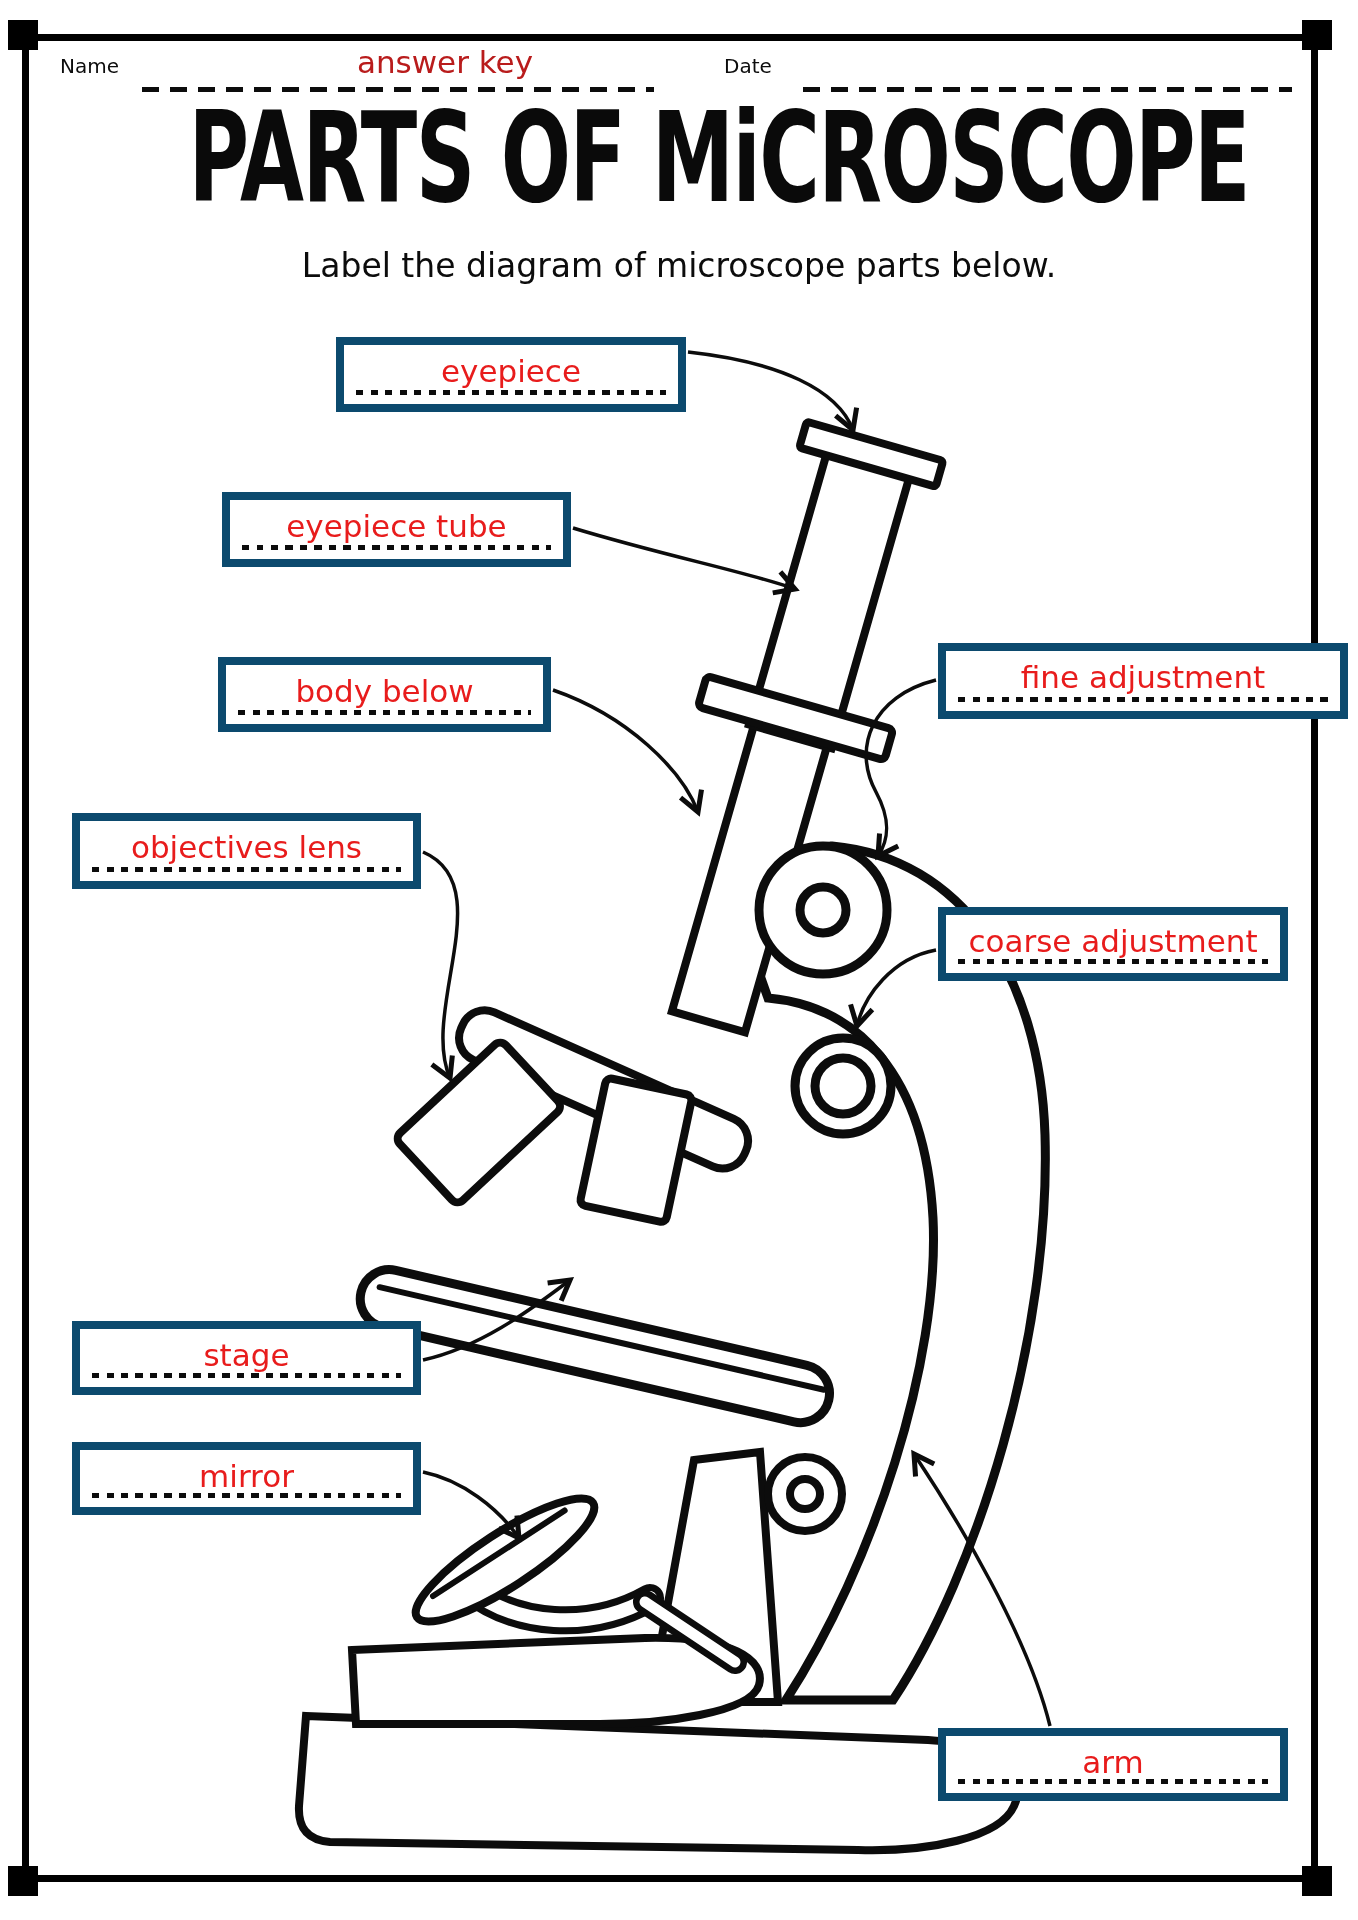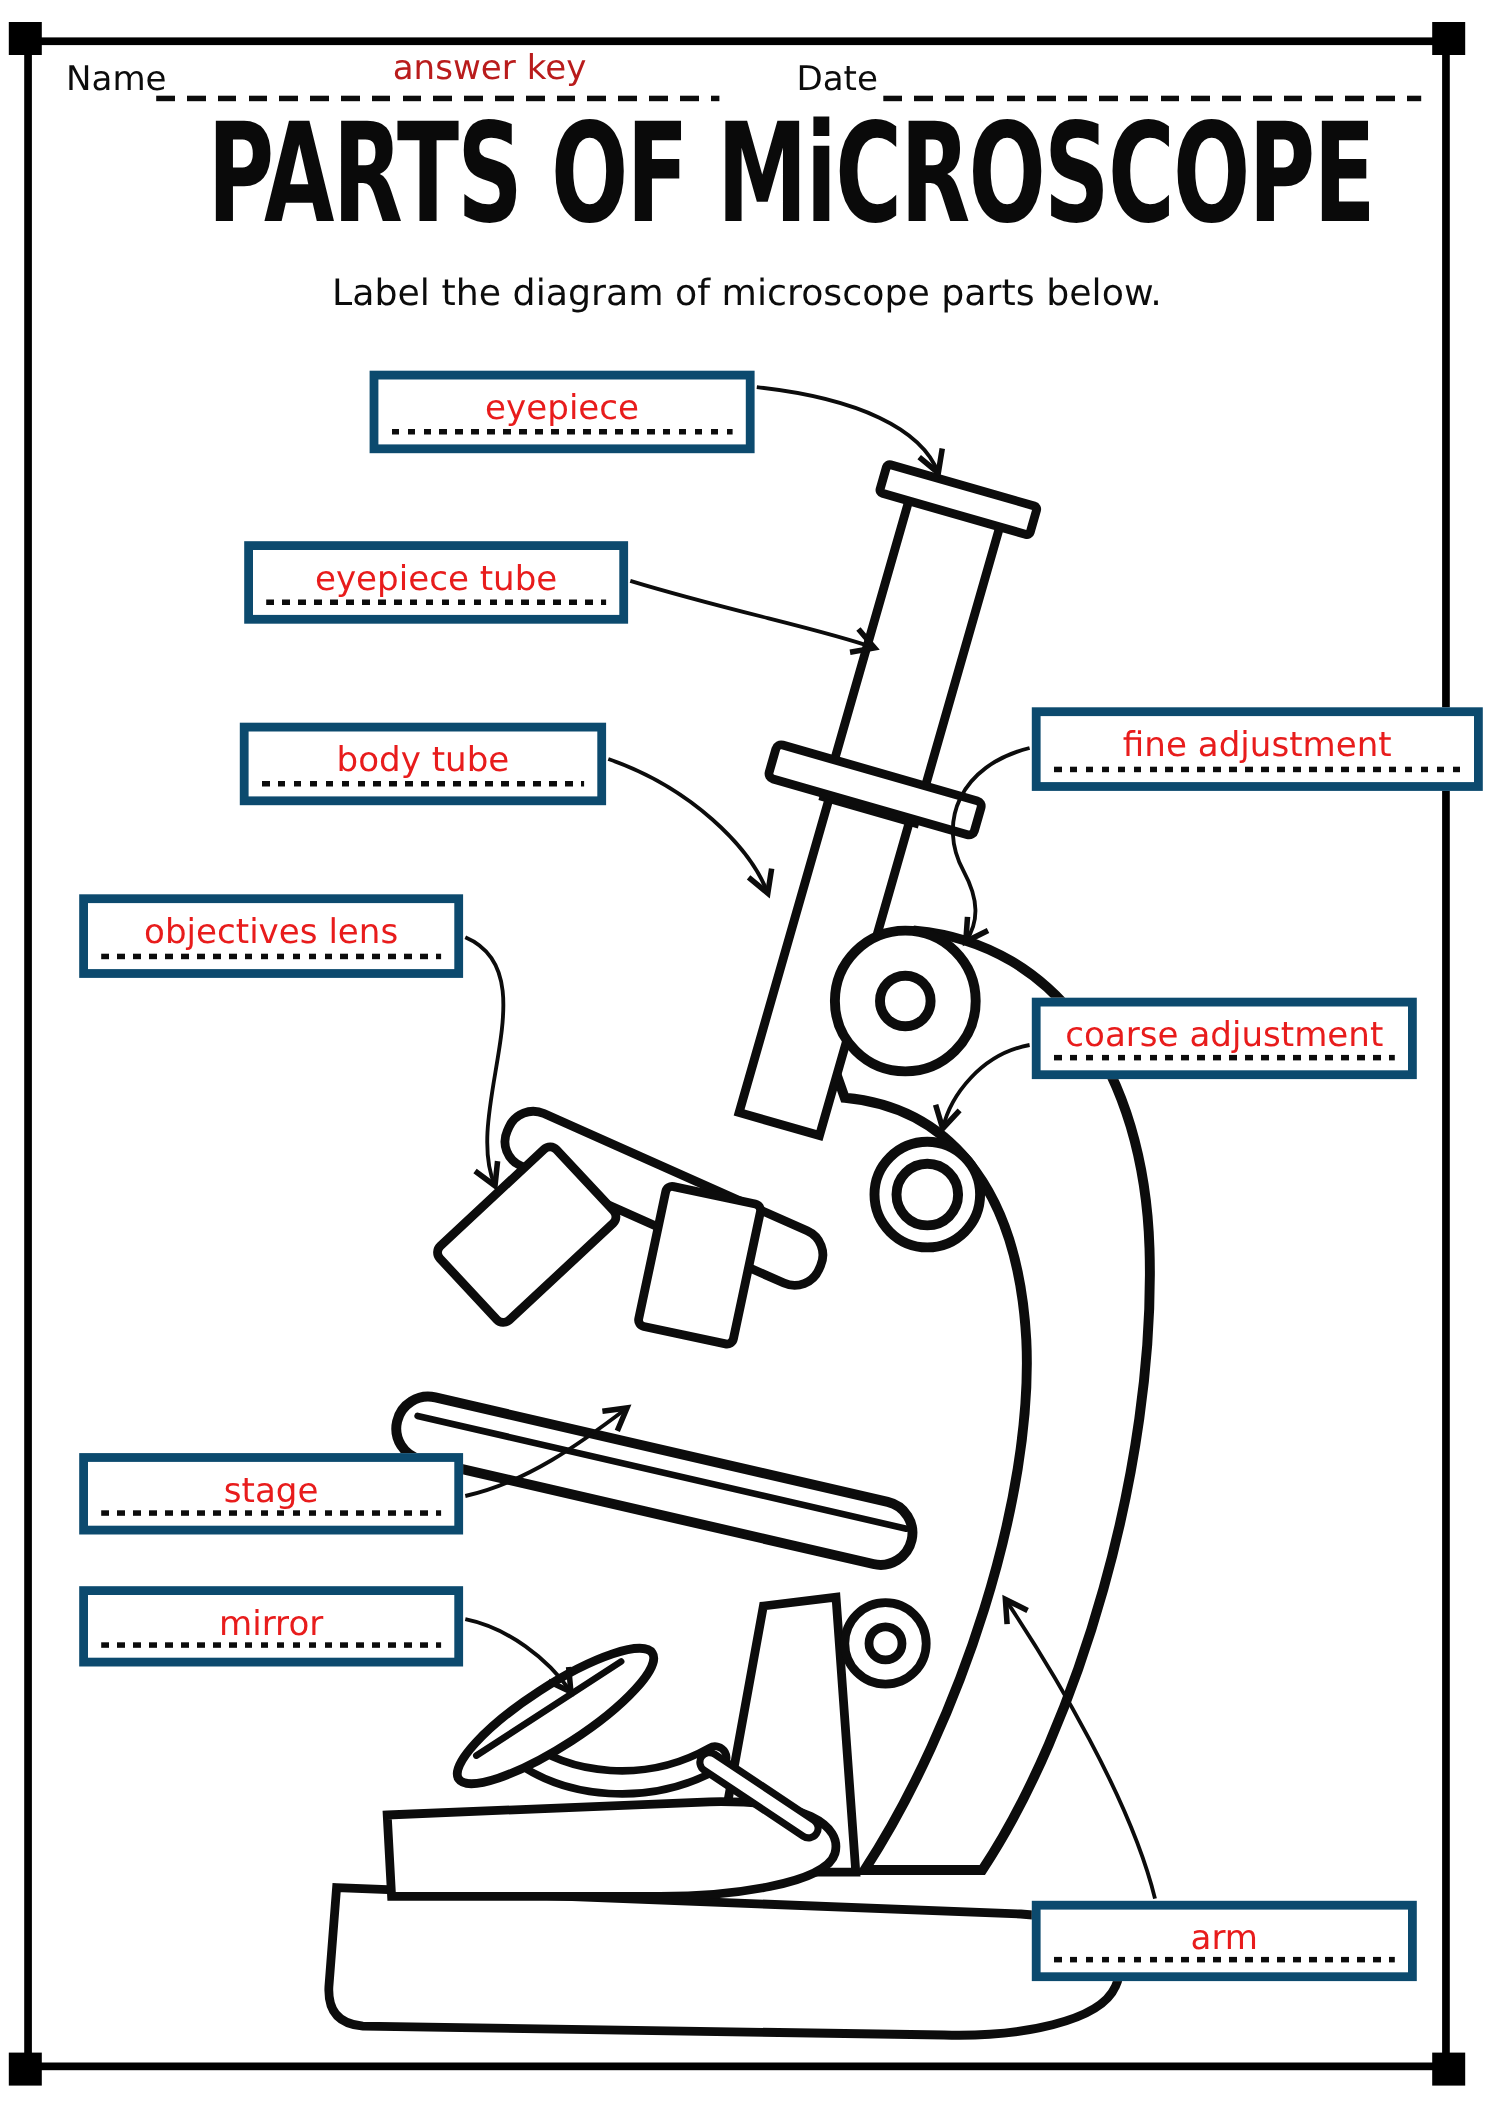--- a/index.html
+++ b/index.html
@@ -16,21 +16,21 @@
     position:absolute;left:22px;top:34px;width:1296px;height:1848px;
     border:7px solid #000;box-sizing:border-box;
   }
   .corner{position:absolute;width:30px;height:30px;background:#000;}
   .corner.tl{left:8px;top:20px;}
   .corner.tr{left:1302px;top:20px;}
   .corner.bl{left:8px;top:1866px;}
   .corner.br{left:1302px;top:1866px;}
 
   
-  .hdr-label{position:absolute;font-size:31px;font-weight:400;color:#0c0c0c;}
+  .hdr-label{position:absolute;font-size:20px;font-weight:400;color:#0c0c0c;}
   .dash-line{
     position:absolute;height:5px;
     background:repeating-linear-gradient(90deg,#0c0c0c 0 17px,transparent 17px 28px);
   }
   .answer-key{
     position:absolute;left:290px;top:44px;width:310px;
     text-align:center;font-size:31px;color:#b91c1c;
   }
 
   .title{
@@ -165,21 +165,21 @@
 
   <div class="lbox" style="left:336px;top:337px;width:350px;height:75px;">
     <div class="txt">eyepiece</div>
     <div class="dots"></div>
   </div>
   <div class="lbox" style="left:222px;top:492px;width:349px;height:75px;">
     <div class="txt">eyepiece tube</div>
     <div class="dots"></div>
   </div>
   <div class="lbox" style="left:218px;top:657px;width:333px;height:75px;">
-    <div class="txt">body tube</div>
+    <div class="txt">body below</div>
     <div class="dots"></div>
   </div>
   <div class="lbox" style="left:72px;top:813px;width:349px;height:76px;">
     <div class="txt">objectives lens</div>
     <div class="dots"></div>
   </div>
   <div class="lbox" style="left:938px;top:643px;width:410px;height:76px;">
     <div class="txt">fine adjustment</div>
     <div class="dots"></div>
   </div>

